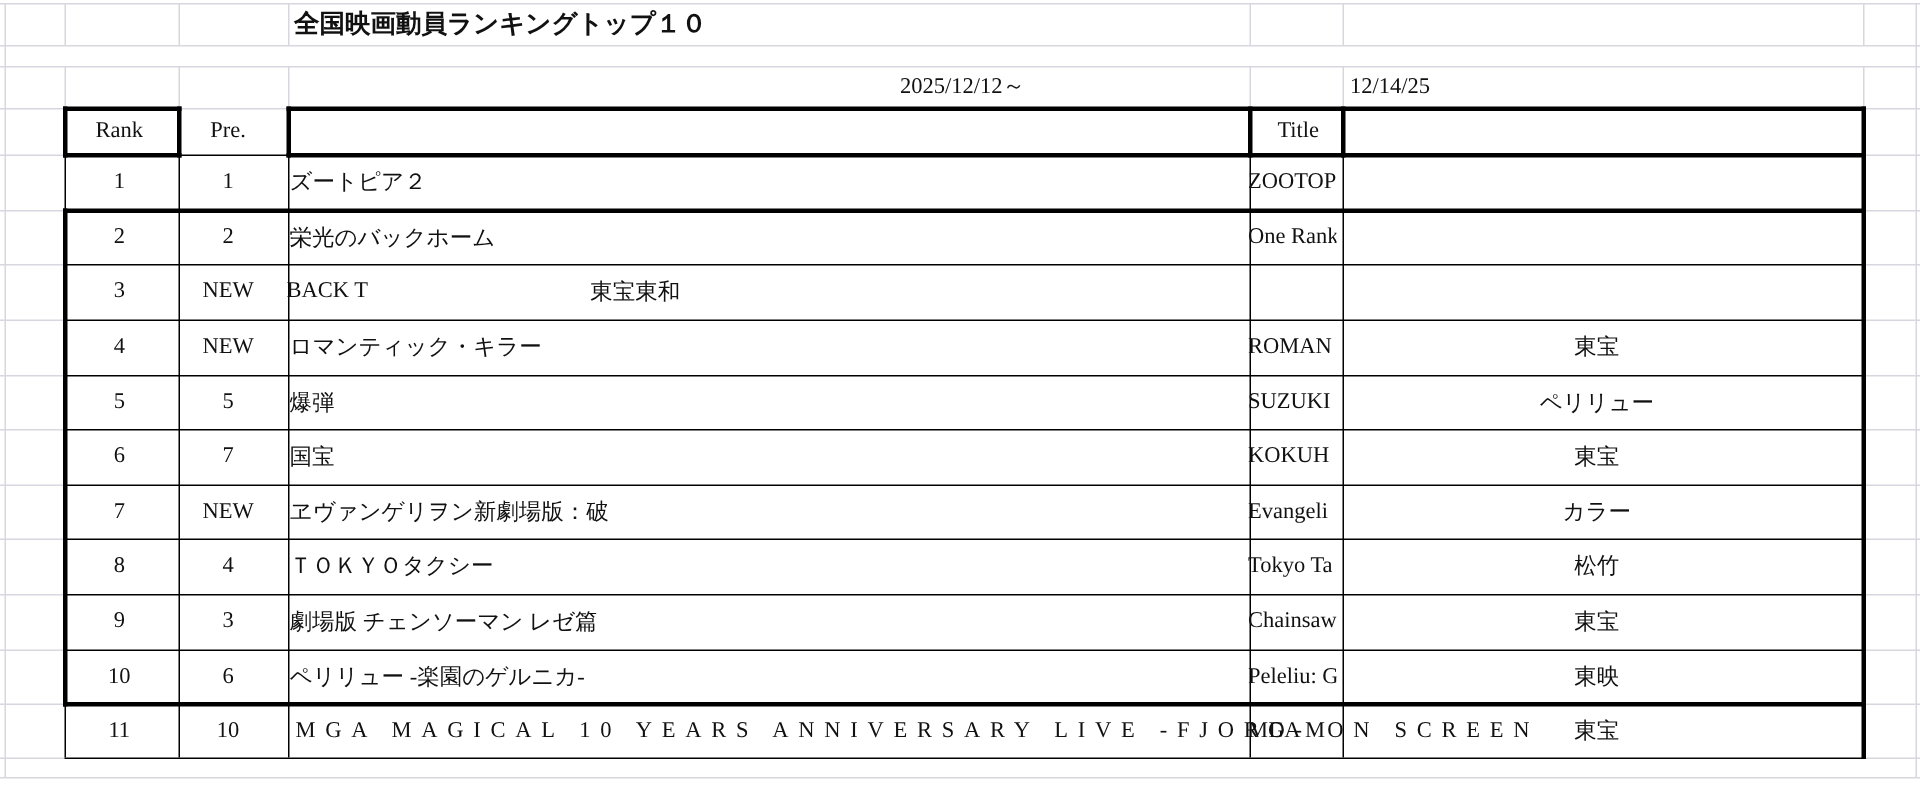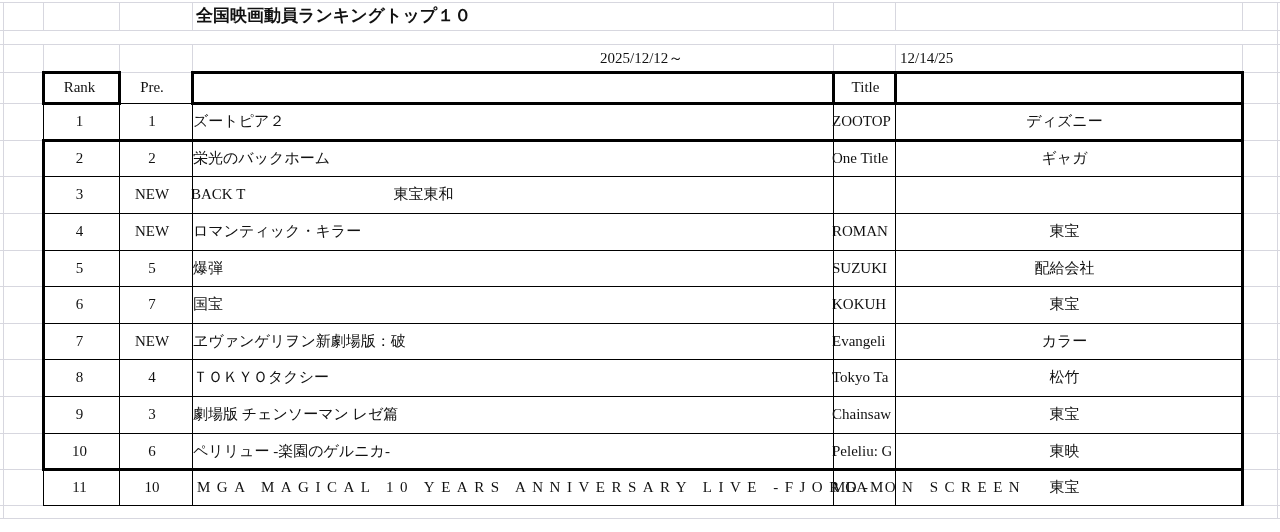--- a/index.html
+++ b/index.html
@@ -129,29 +129,27 @@
     <div class="cell c-title"></div>
     <div class="cell c-ten" style="justify-content:center;padding-left:11px;">Title</div>
   </div>
 
   <div class="trow" style="top:103px;height:37px;">
     <div class="cell c-a"></div>
     <div class="cell c-rank">1</div>
     <div class="cell c-pre">1</div>
     <div class="cell c-title">ズートピア２</div>
     <div class="cell c-ten">ZOOTOP</div>
-    <div class="cell c-dist">ディズニー</div>
   </div>
   <div class="trow" style="top:140px;height:36px;">
     <div class="cell c-a"></div>
     <div class="cell c-rank">2</div>
     <div class="cell c-pre">2</div>
     <div class="cell c-title">栄光のバックホーム</div>
-    <div class="cell c-ten">One Title</div>
-    <div class="cell c-dist">ギャガ</div>
+    <div class="cell c-ten">One Rank</div>
   </div>
   <div class="trow" style="top:176px;height:37px;">
     <div class="cell c-a"></div>
     <div class="cell c-rank">3</div>
     <div class="cell c-pre">NEW</div>
     <div class="cell c-ten">BACK T</div>
     <div class="cell c-dist">東宝東和</div>
   </div>
   <div class="trow" style="top:213px;height:37px;">
     <div class="cell c-a"></div>
@@ -160,21 +158,21 @@
     <div class="cell c-title">ロマンティック・キラー</div>
     <div class="cell c-ten">ROMAN</div>
     <div class="cell c-dist">東宝</div>
   </div>
   <div class="trow" style="top:250px;height:36px;">
     <div class="cell c-a"></div>
     <div class="cell c-rank">5</div>
     <div class="cell c-pre">5</div>
     <div class="cell c-title">爆弾</div>
     <div class="cell c-ten">SUZUKI</div>
-    <div class="cell c-dist">配給会社</div>
+    <div class="cell c-dist">ペリリュー</div>
   </div>
   <div class="trow" style="top:286px;height:37px;">
     <div class="cell c-a"></div>
     <div class="cell c-rank">6</div>
     <div class="cell c-pre">7</div>
     <div class="cell c-title">国宝</div>
     <div class="cell c-ten">KOKUH</div>
     <div class="cell c-dist">東宝</div>
   </div>
   <div class="trow" style="top:323px;height:36px;">

